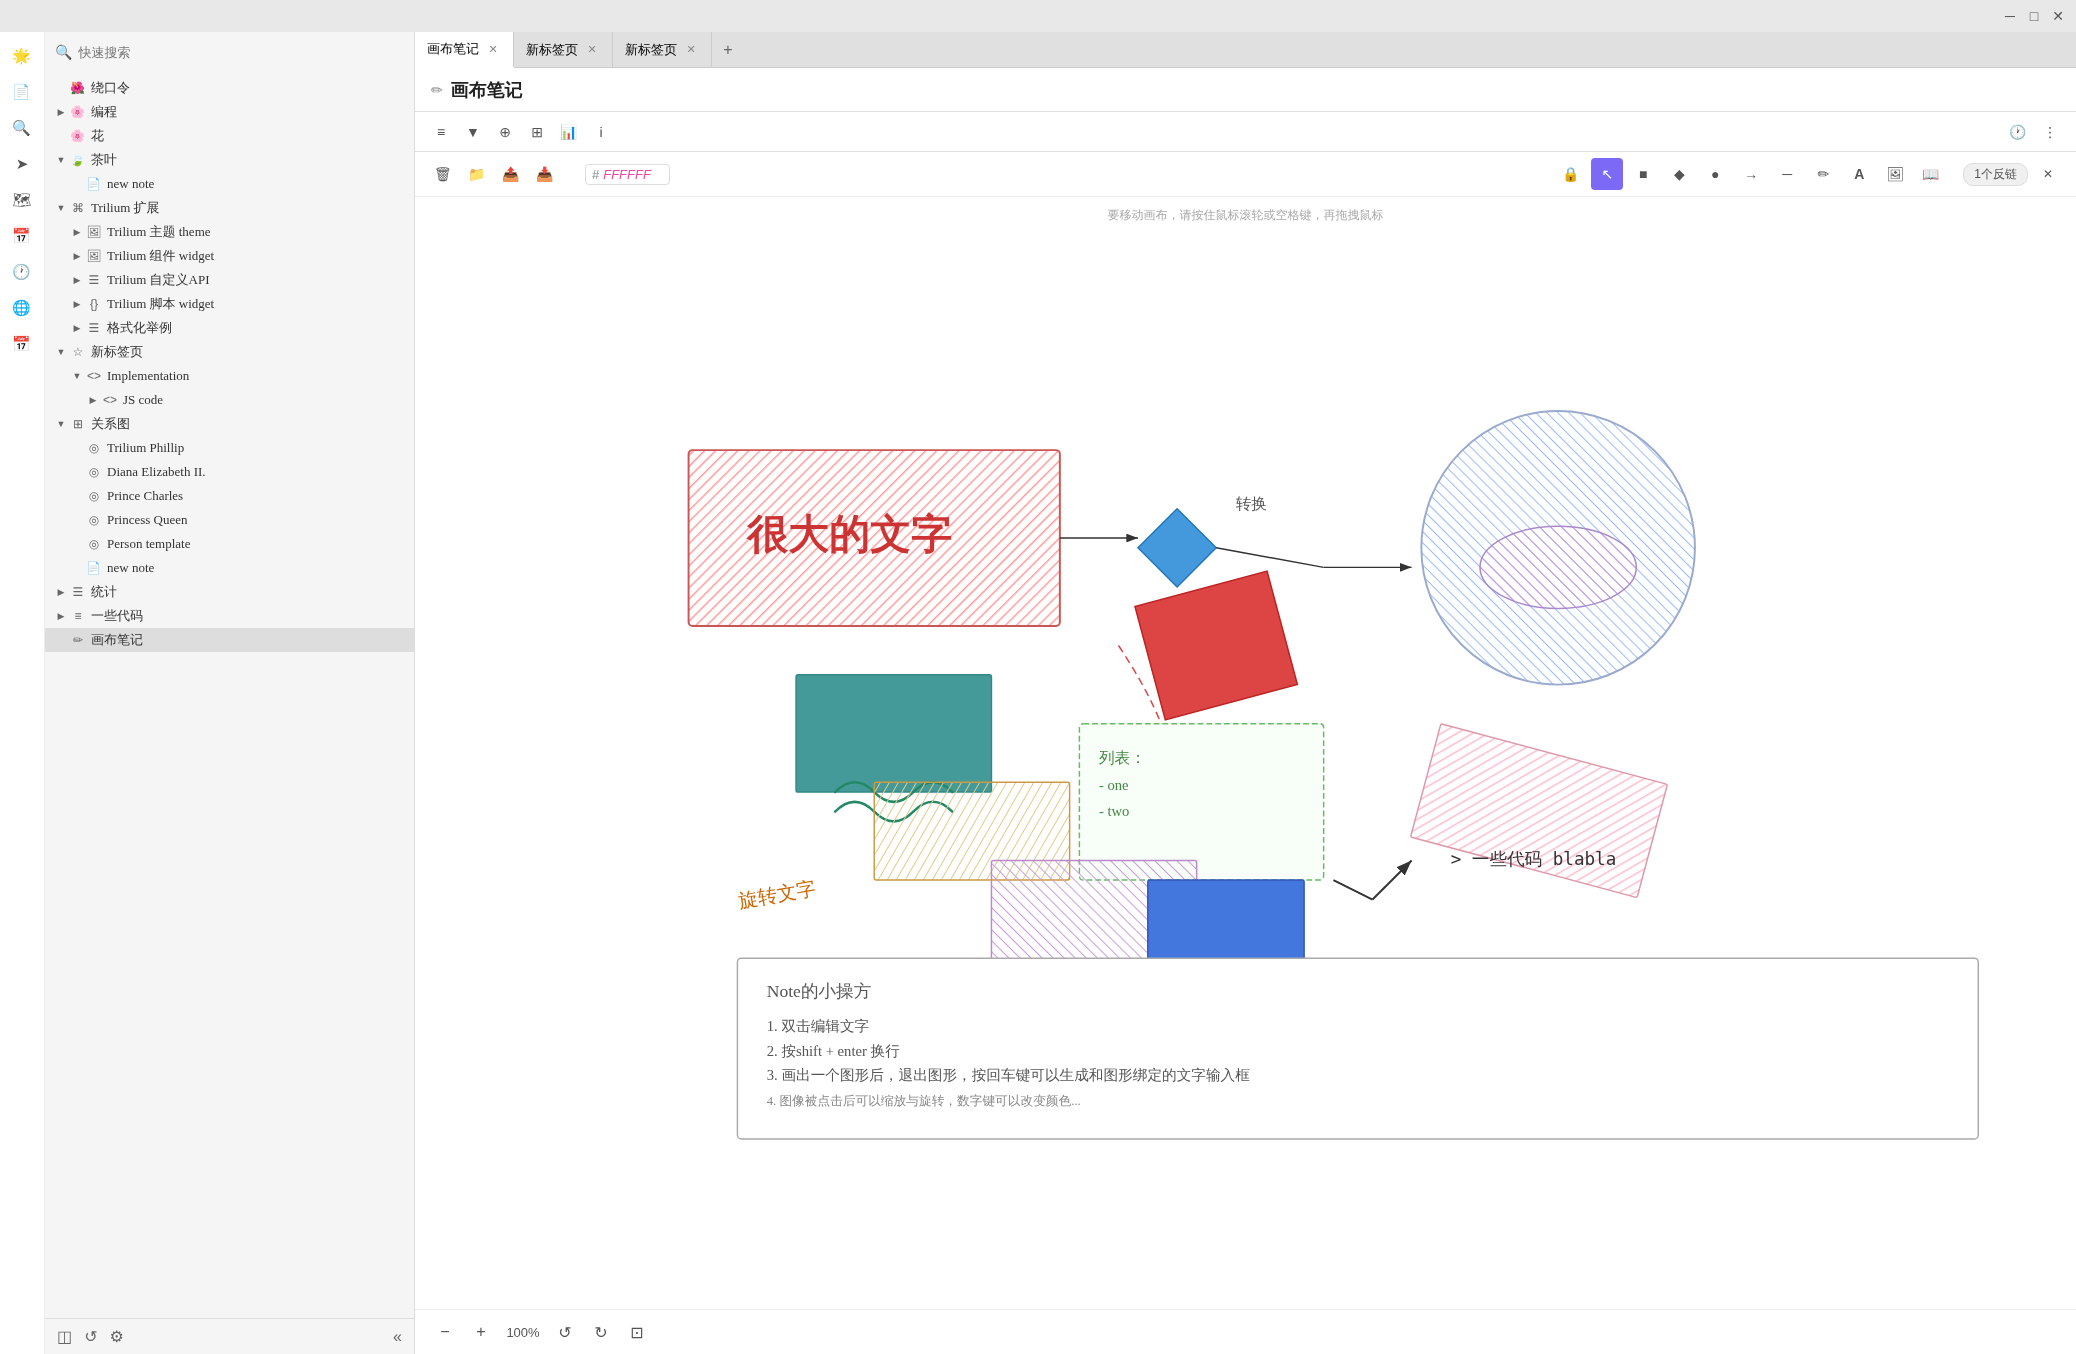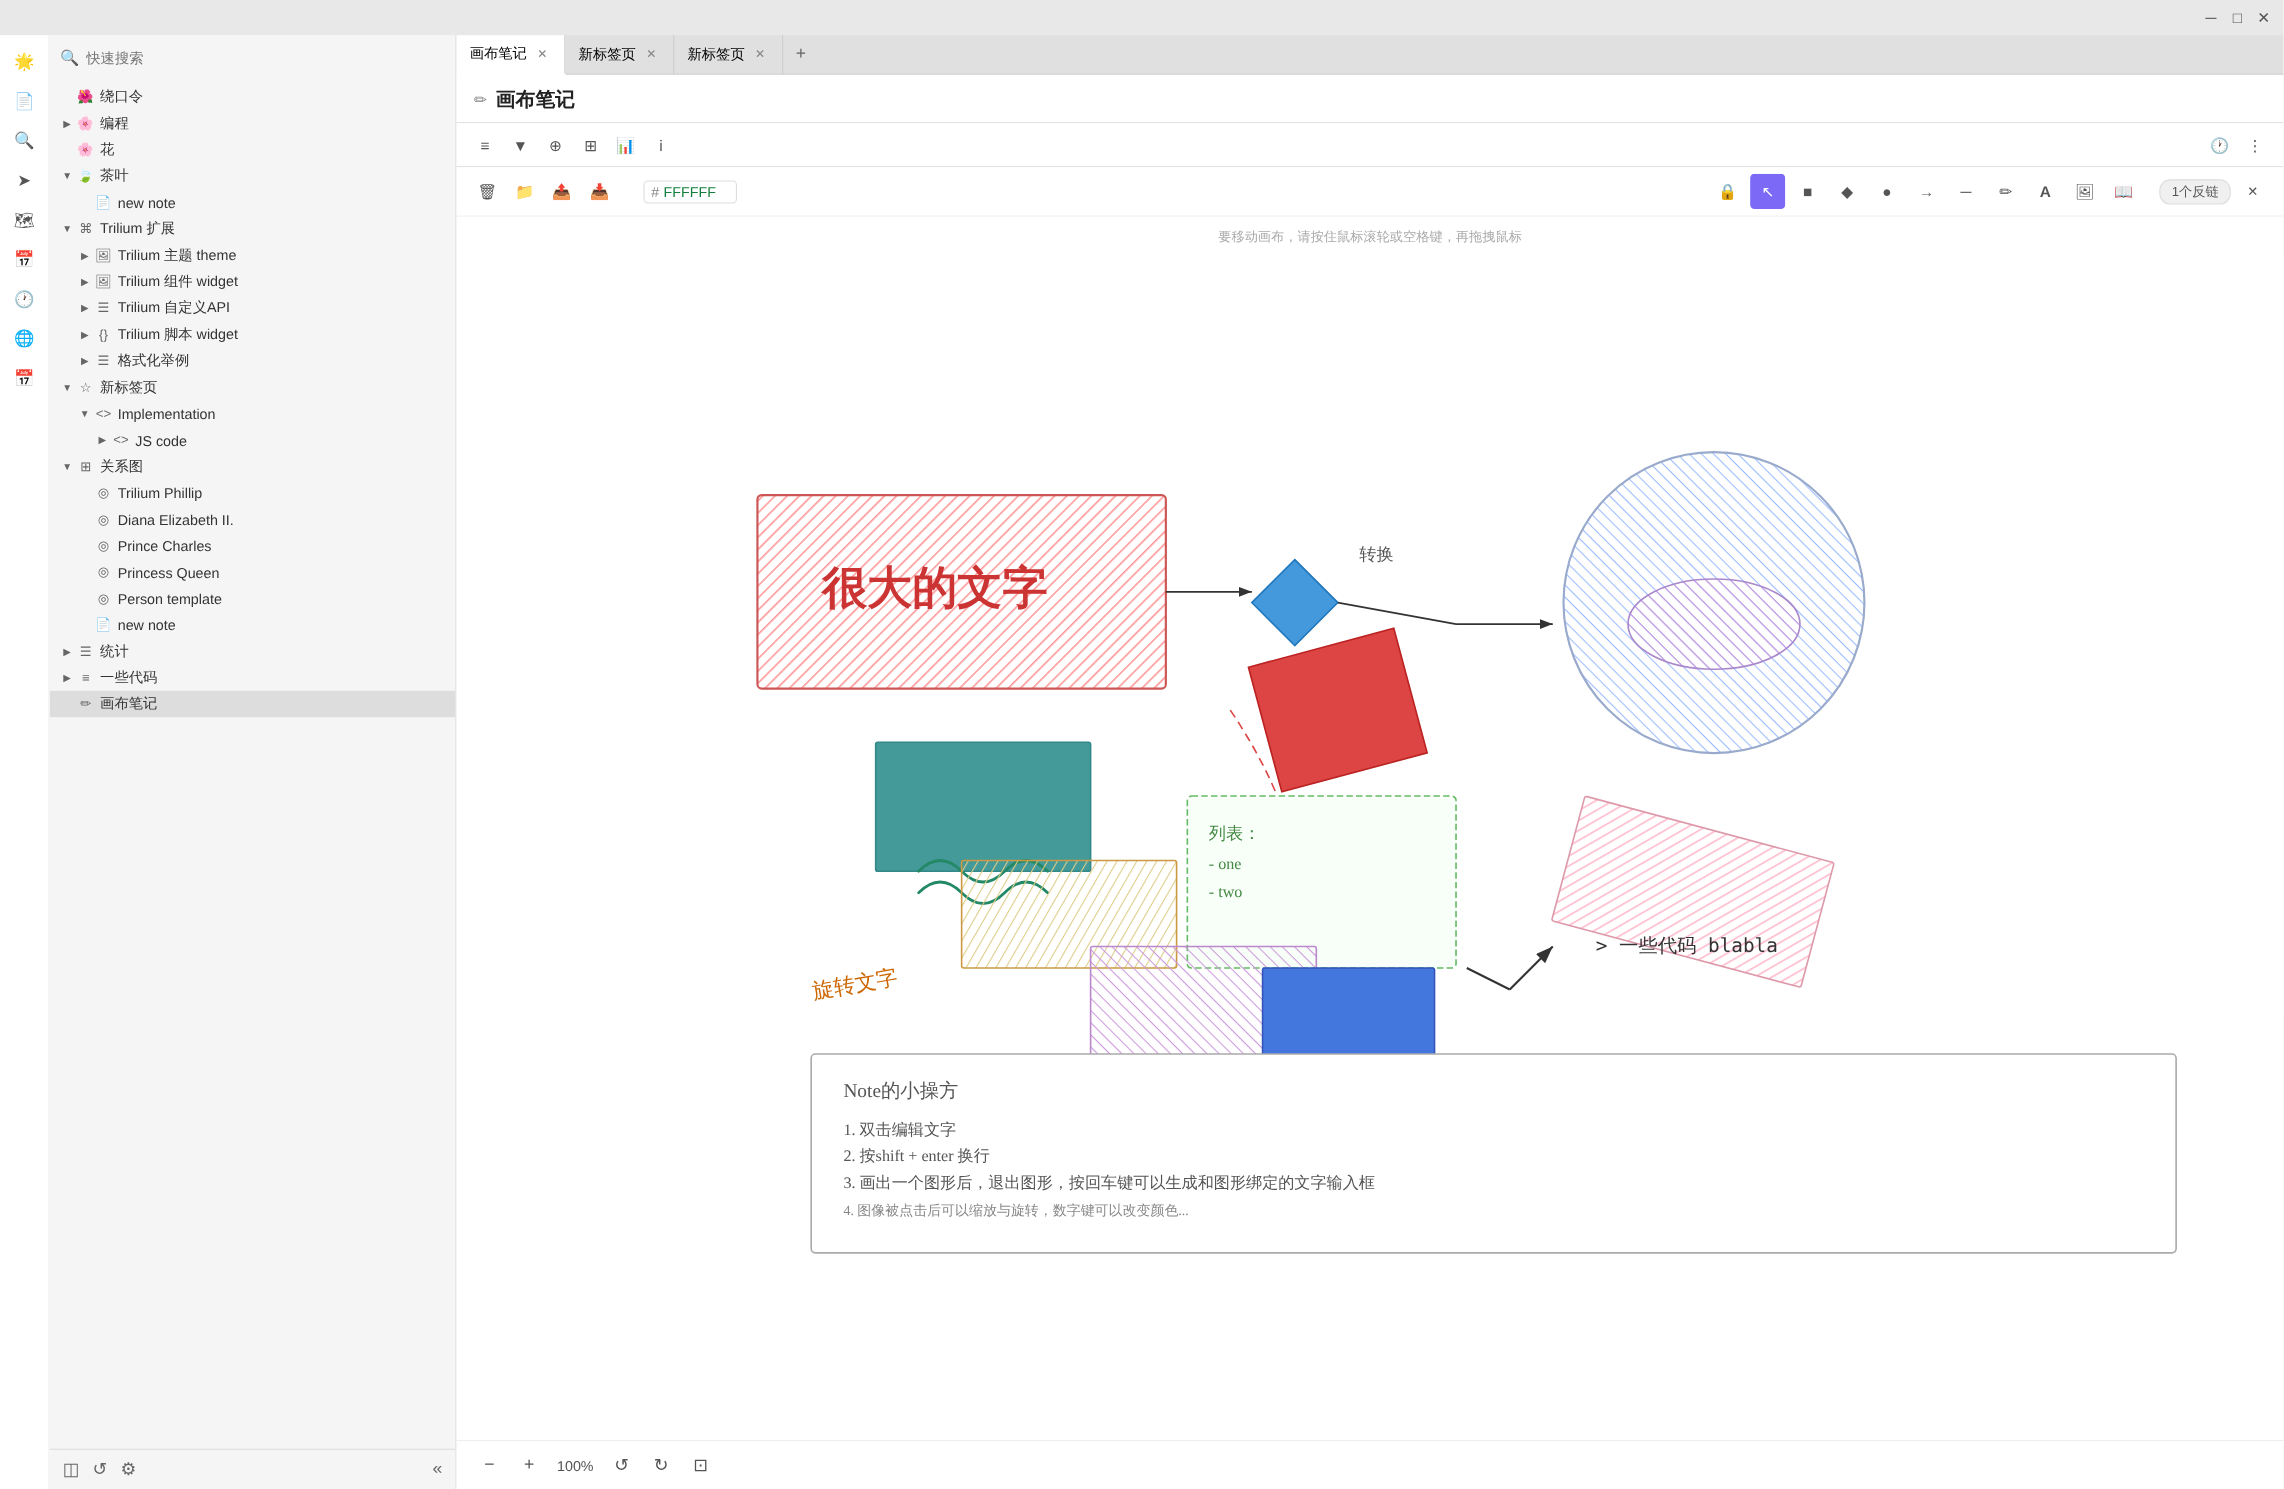--- a/index.html
+++ b/index.html
@@ -17,21 +17,21 @@
     .sidebar { width: 370px; min-width: 370px; background: #f5f5f5; display: flex; flex-direction: column; border-right: 1px solid #ddd; overflow: hidden; }
     .sidebar-header { display: flex; align-items: center; padding: 6px 10px; gap: 8px; height: 40px; }
     .sidebar-search { display: flex; align-items: center; gap: 6px; flex: 1; }
     .sidebar-search input { border: none; background: transparent; font-size: 13px; outline: none; width: 100%; color: #333; }
     .sidebar-tree { flex: 1; overflow-y: auto; padding: 4px 0; }
     .tree-item { display: flex; align-items: center; padding: 3px 8px 3px 0; cursor: pointer; user-select: none; white-space: nowrap; }
     .tree-item.active { background: #ddd; }
     .tree-item .indent { display: inline-block; }
     .tree-toggle { width: 16px; height: 16px; display: inline-flex; align-items: center; justify-content: center; font-size: 9px; color: #666; flex-shrink: 0; }
     .tree-icon { width: 18px; height: 18px; display: inline-flex; align-items: center; justify-content: center; margin-right: 4px; flex-shrink: 0; font-size: 12px; color: #666; }
-    .tree-label { font-size: 13px; color: #333; }
+    .tree-label { font-size: 13px; color: #333; font-family: Liberation Serif, serif; }
     .sidebar-footer { display: flex; align-items: center; justify-content: space-between; padding: 8px 12px; border-top: 1px solid #ddd; background: #f5f5f5; }
     .sidebar-footer-icons { display: flex; gap: 12px; }
     .footer-icon { font-size: 16px; color: #666; cursor: pointer; }
 
     
     .content { flex: 1; display: flex; flex-direction: column; min-width: 0; }
     .tab-bar { display: flex; align-items: center; background: #e0e0e0; border-bottom: 1px solid #ccc; height: 36px; }
     .tab { display: flex; align-items: center; padding: 0 12px; height: 36px; cursor: pointer; font-size: 13px; gap: 6px; border-right: 1px solid #ccc; max-width: 200px; }
     .tab.active { background: #fff; border-bottom: 2px solid #fff; margin-bottom: -1px; }
     .tab-close { font-size: 11px; color: #888; cursor: pointer; width: 16px; height: 16px; display: flex; align-items: center; justify-content: center; border-radius: 2px; }
@@ -44,21 +44,21 @@
 
     
     .toolbar { display: flex; align-items: center; padding: 4px 12px; border-bottom: 1px solid #e0e0e0; background: #fff; height: 40px; gap: 4px; }
     .toolbar-btn { width: 28px; height: 28px; border: none; background: transparent; cursor: pointer; display: flex; align-items: center; justify-content: center; border-radius: 4px; font-size: 14px; color: #555; }
     .canvas-toolbar { display: flex; align-items: center; padding: 6px 12px; border-bottom: 1px solid #eee; background: #fff; gap: 4px; }
     .canvas-btn { width: 32px; height: 32px; border: 1px solid transparent; background: transparent; cursor: pointer; display: flex; align-items: center; justify-content: center; border-radius: 4px; font-size: 14px; color: #555; }
     .canvas-btn.active { background: #7c6af7; color: white; }
     .canvas-btn-group { display: flex; gap: 2px; }
     .color-input-wrapper { display: flex; align-items: center; gap: 4px; border: 1px solid #ddd; border-radius: 4px; padding: 2px 6px; background: white; }
     .hash { font-size: 13px; color: #888; }
-    .color-text { font-size: 13px; color: #15803d; width: 60px; border: none; outline: none; }
+    .color-text { font-size: 13px; color: #ec4899; width: 60px; border: none; outline: none; font-style: italic; }
     .backlink-badge { margin-left: auto; background: #f0f0f0; border: 1px solid #ddd; border-radius: 10px; padding: 2px 10px; font-size: 12px; color: #555; cursor: pointer; }
     .canvas-hint { position: absolute; top: 10px; left: 50%; transform: translateX(-50%); font-size: 12px; color: #aaa; pointer-events: none; white-space: nowrap; }
 
     
     .canvas-drawing { flex: 1; position: relative; background: #fff; overflow: hidden; text-align: center; }
     .canvas-svg { width: 100%; height: 100%; }
 
     
     .canvas-bottom { display: flex; align-items: center; padding: 8px 16px; border-top: 1px solid #eee; background: #fff; gap: 8px; }
     .canvas-bottom-btn { width: 28px; height: 28px; border: none; background: transparent; cursor: pointer; font-size: 16px; display: flex; align-items: center; justify-content: center; border-radius: 4px; color: #555; }

